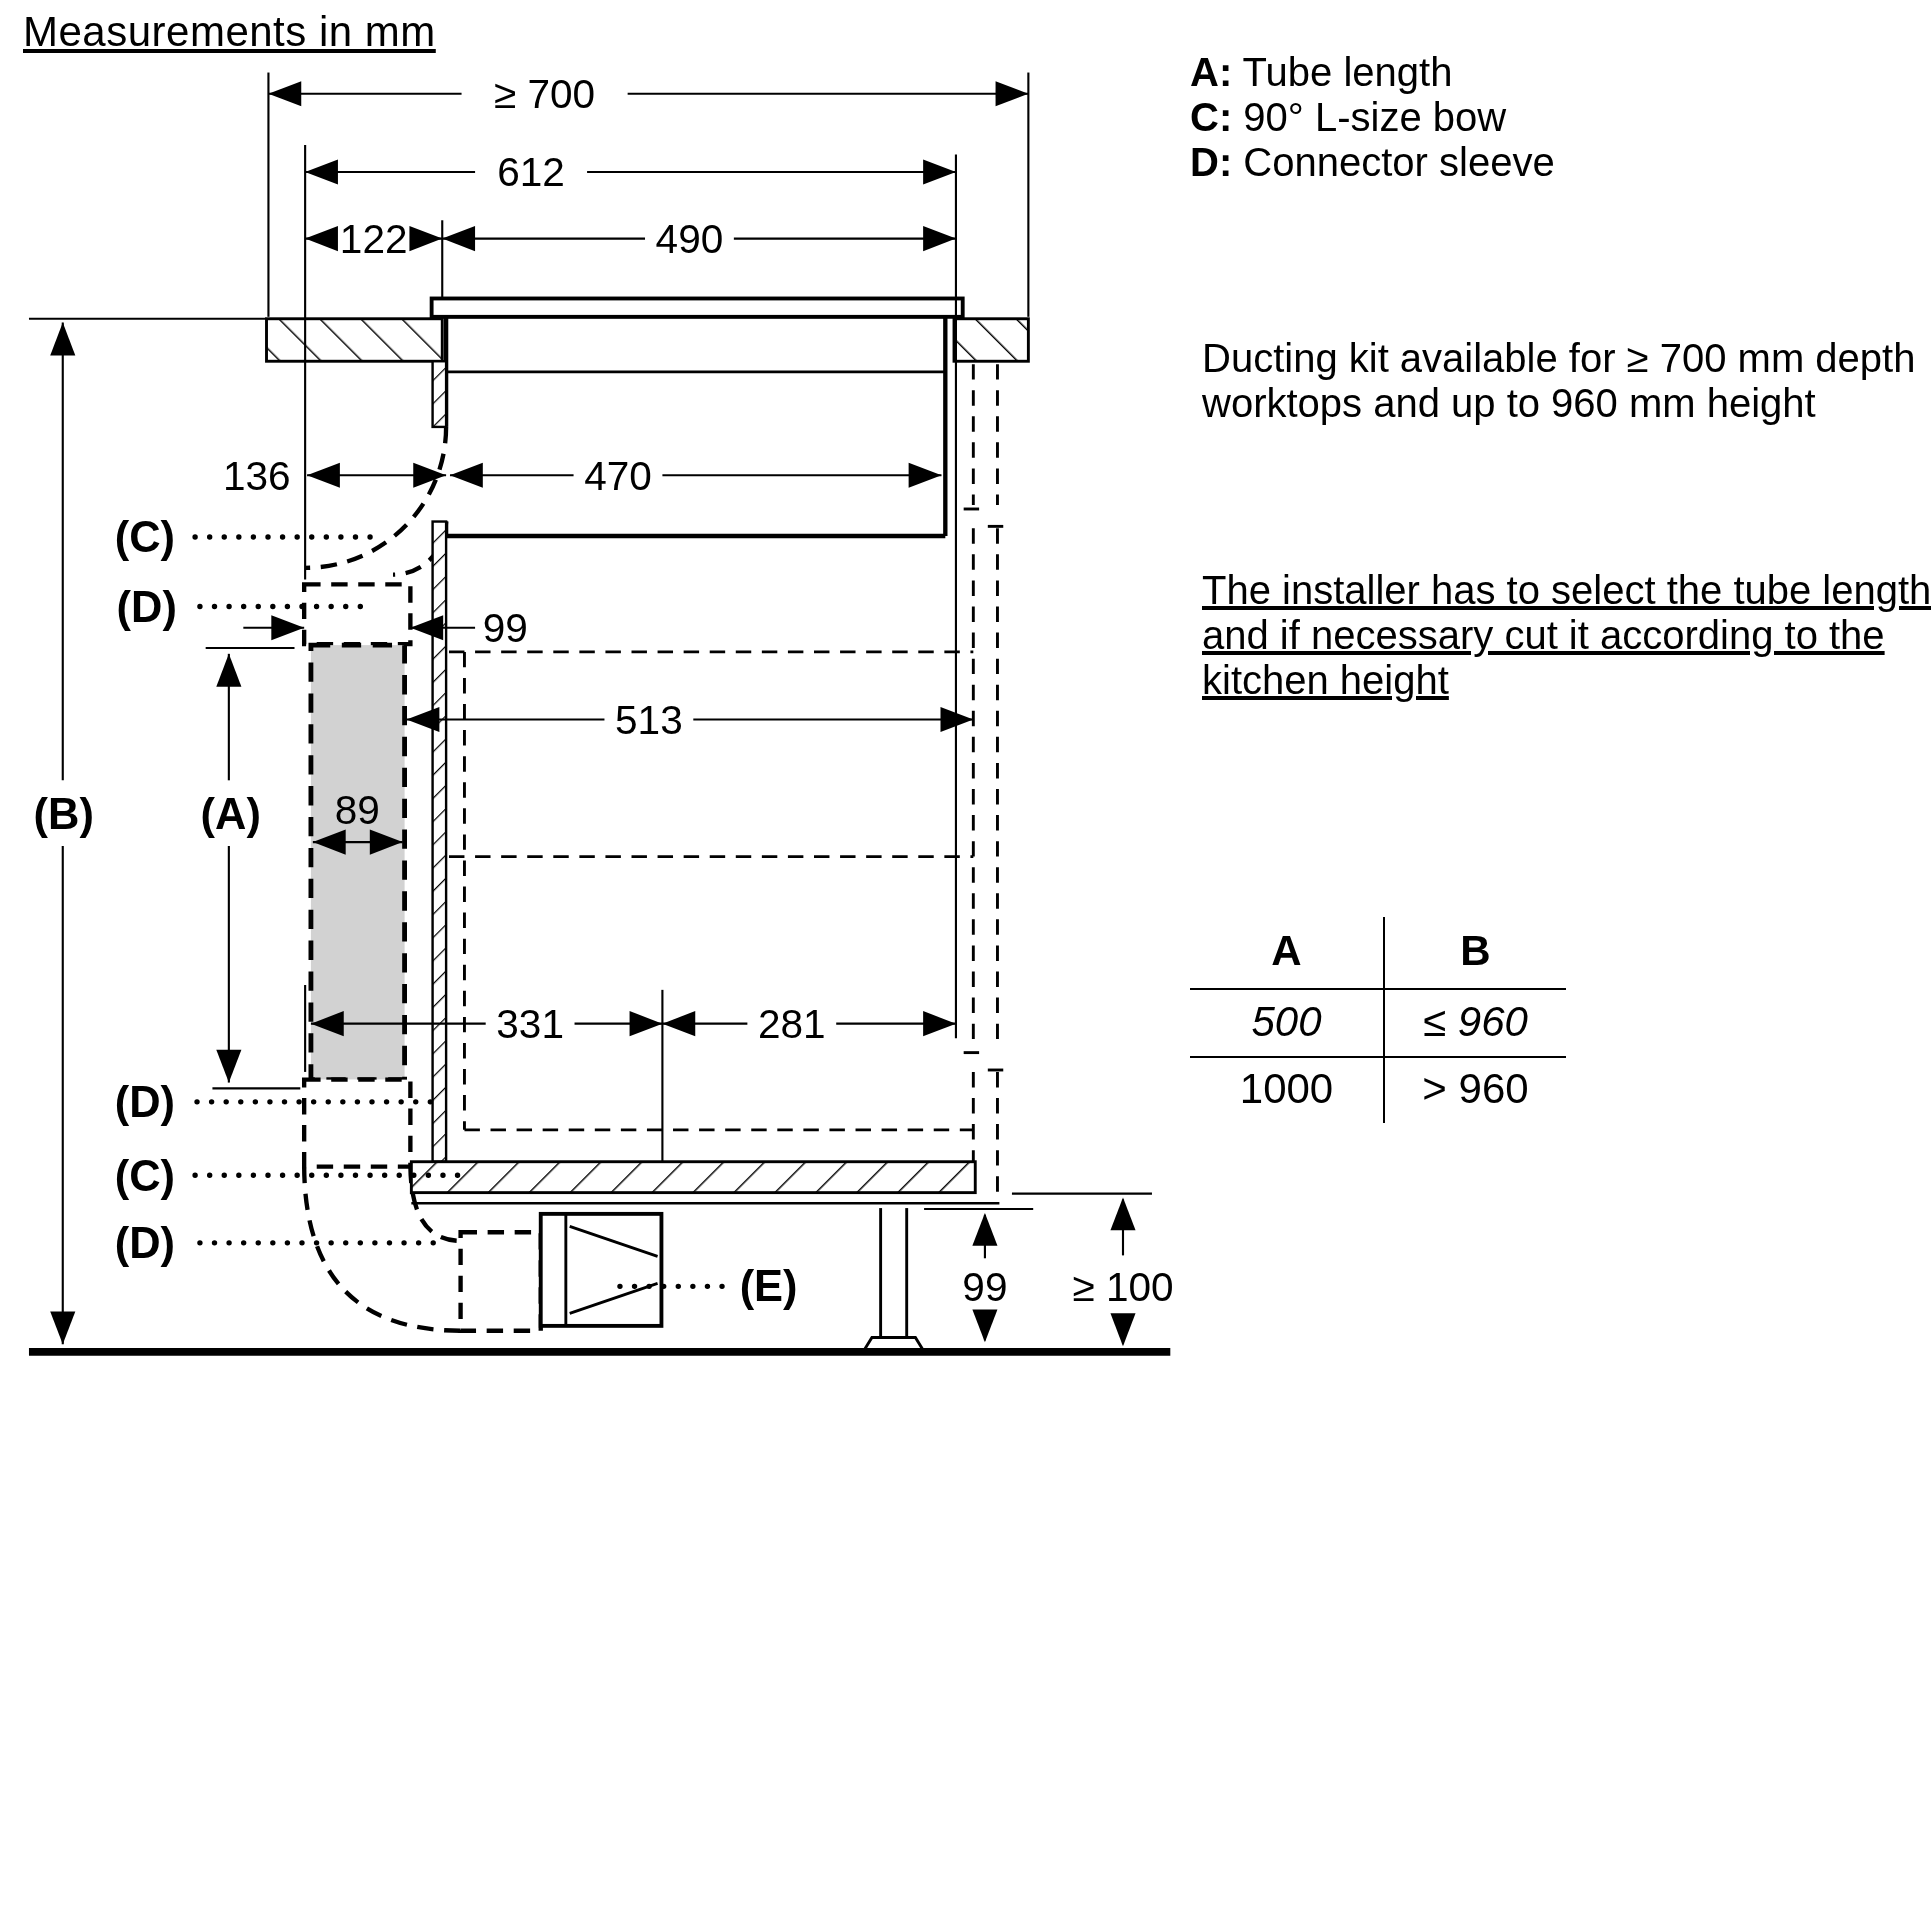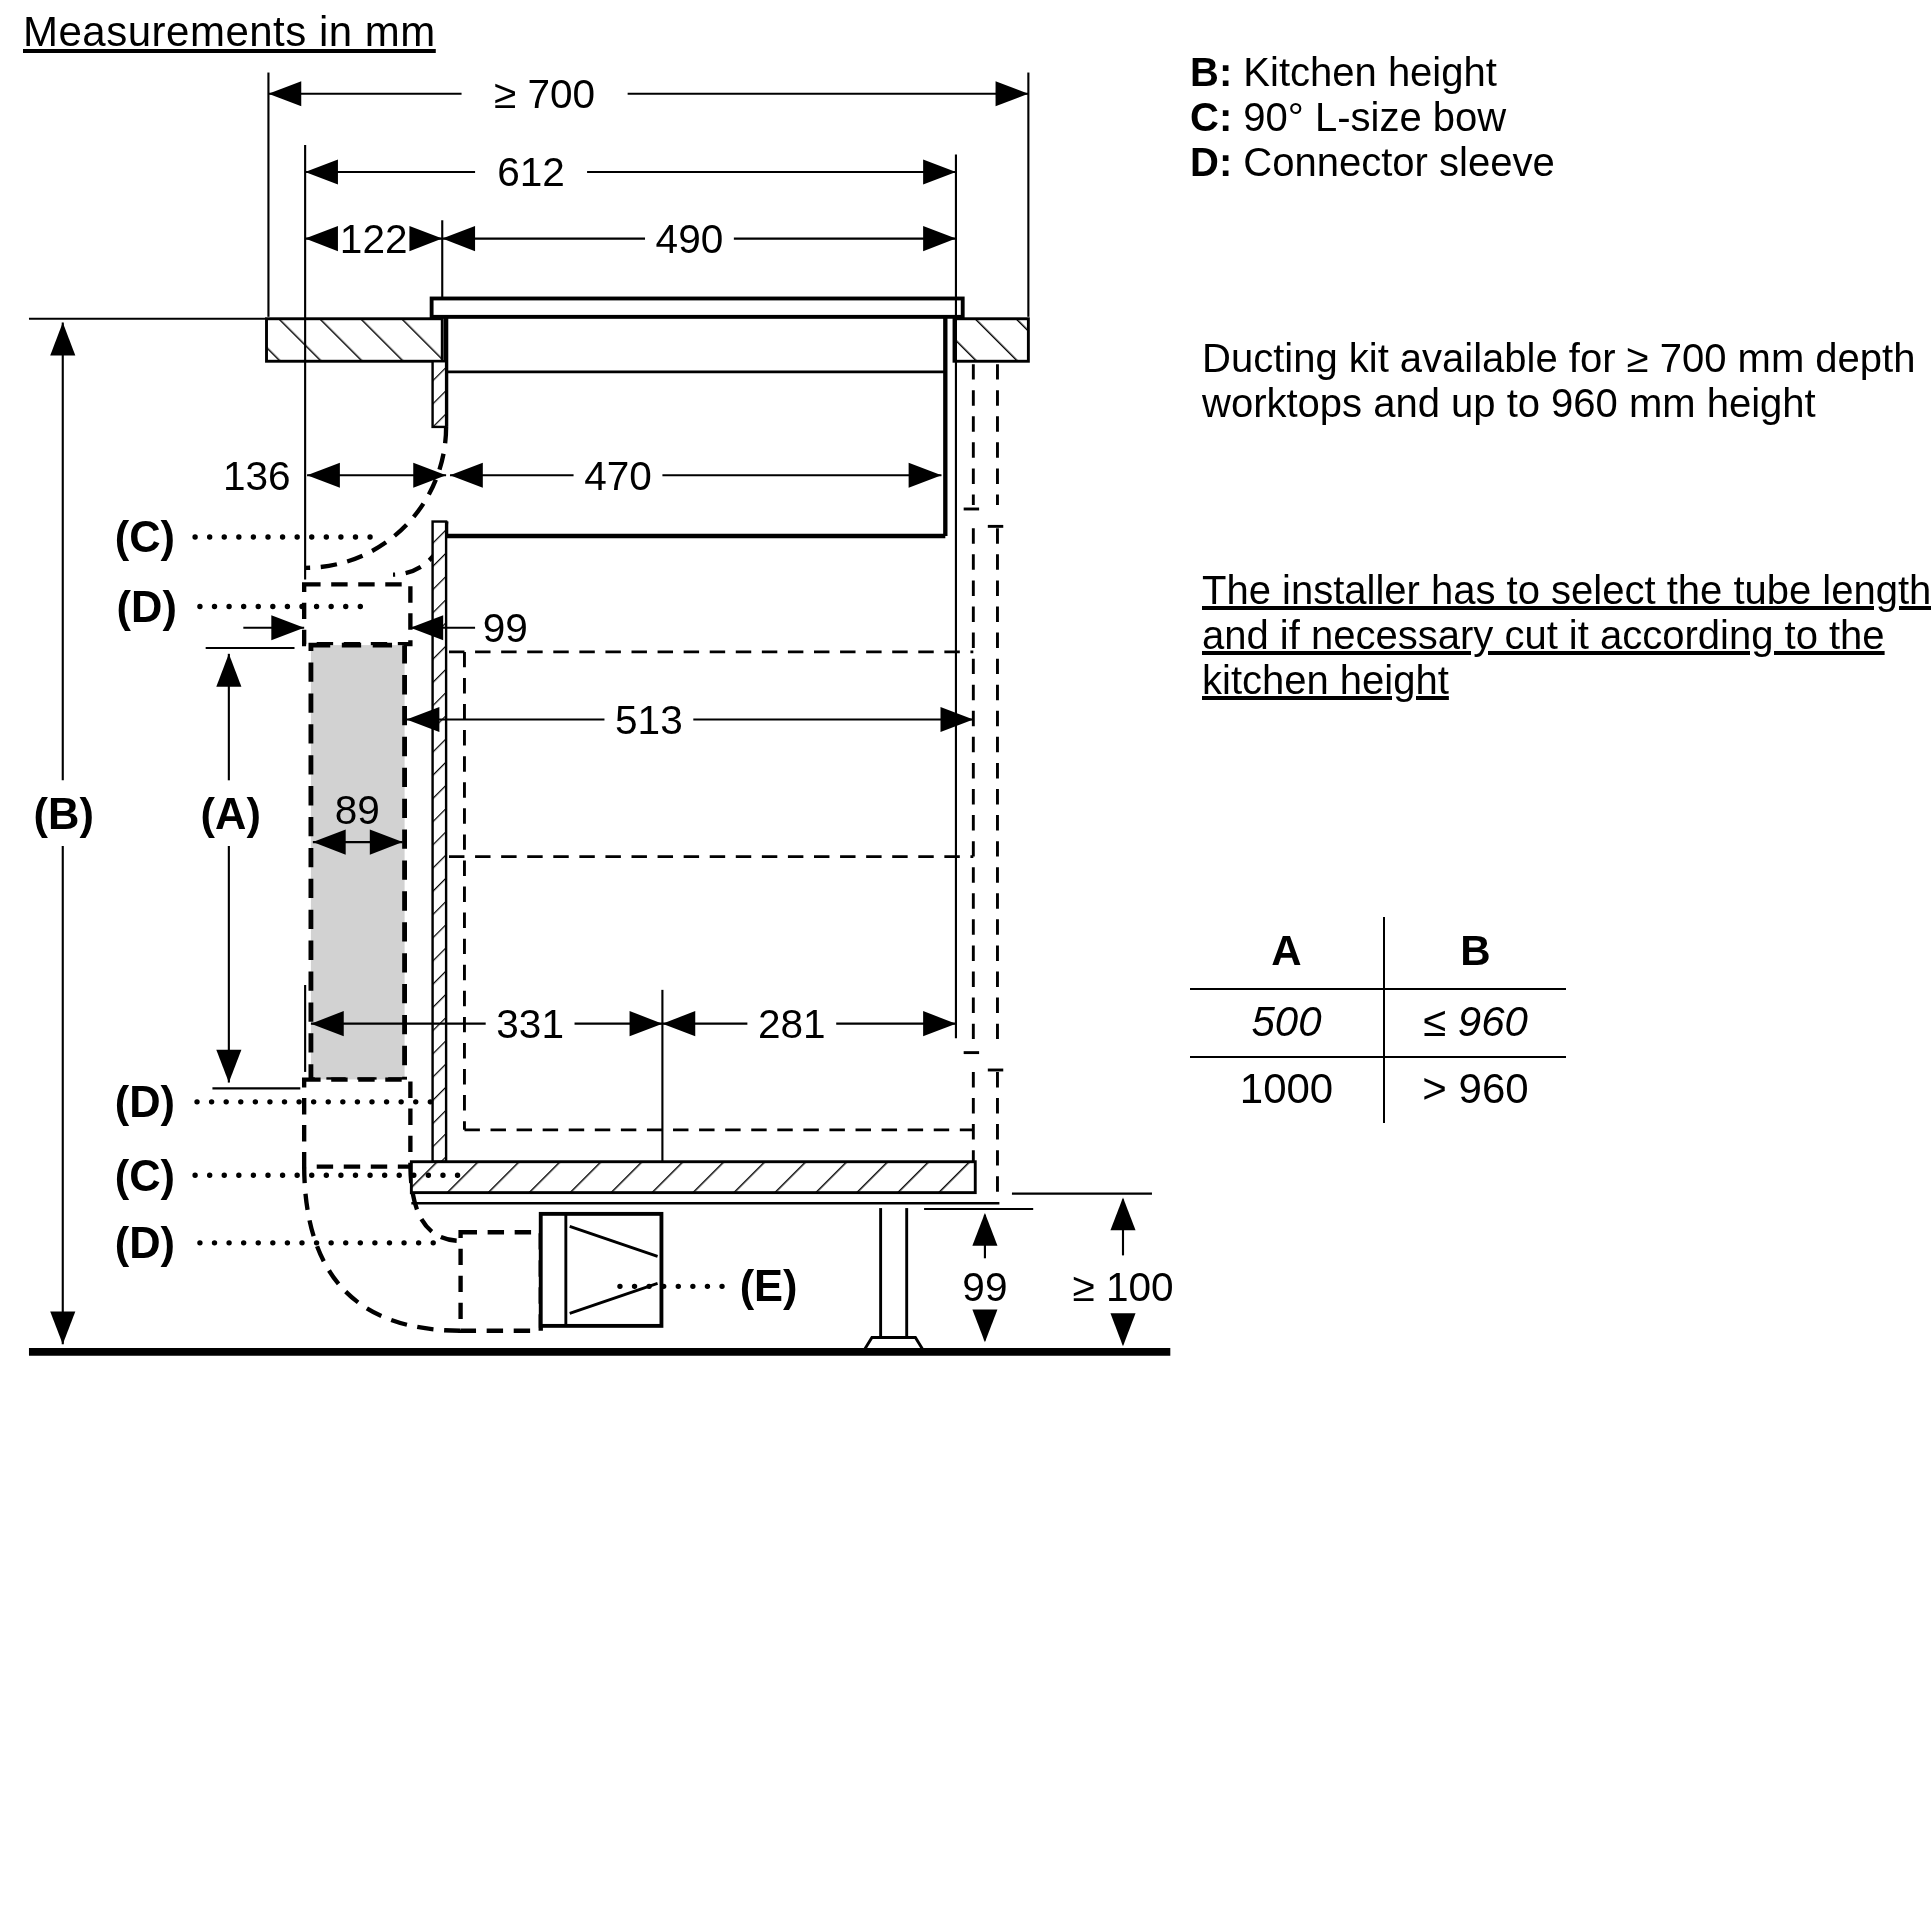--- a/index.html
+++ b/index.html
@@ -21,21 +21,21 @@
   svg text{font-family:"Liberation Sans","DejaVu Sans",sans-serif;}
   .dim{font-size:42px;}
   .biglab{font-size:45px;font-weight:bold;}
 </style>
 </head>
 <body>
 
 <div class="title">Measurements in mm</div>
 
 <div class="legend">
-  <div class="row"><span class="key">B:</span> <span>Kitchen height</span></div>
+  <div class="row"><span class="key">A:</span> <span>Tube length</span></div>
   <div class="row"><span class="key">C:</span> <span>90° L-size bow</span></div>
   <div class="row"><span class="key">D:</span> <span>Connector sleeve</span></div>
 </div>
 
 <div class="note" id="note1">Ducting kit available for ≥ 700 mm depth worktops and up to 960 mm height</div>
 <div class="note" id="note2">The installer has to select the tube length and if necessary cut it according to the kitchen height</div>
 
 <div class="abtable">
   <div class="cell hdr c1">A</div>
   <div class="cell hdr c2">B</div>

